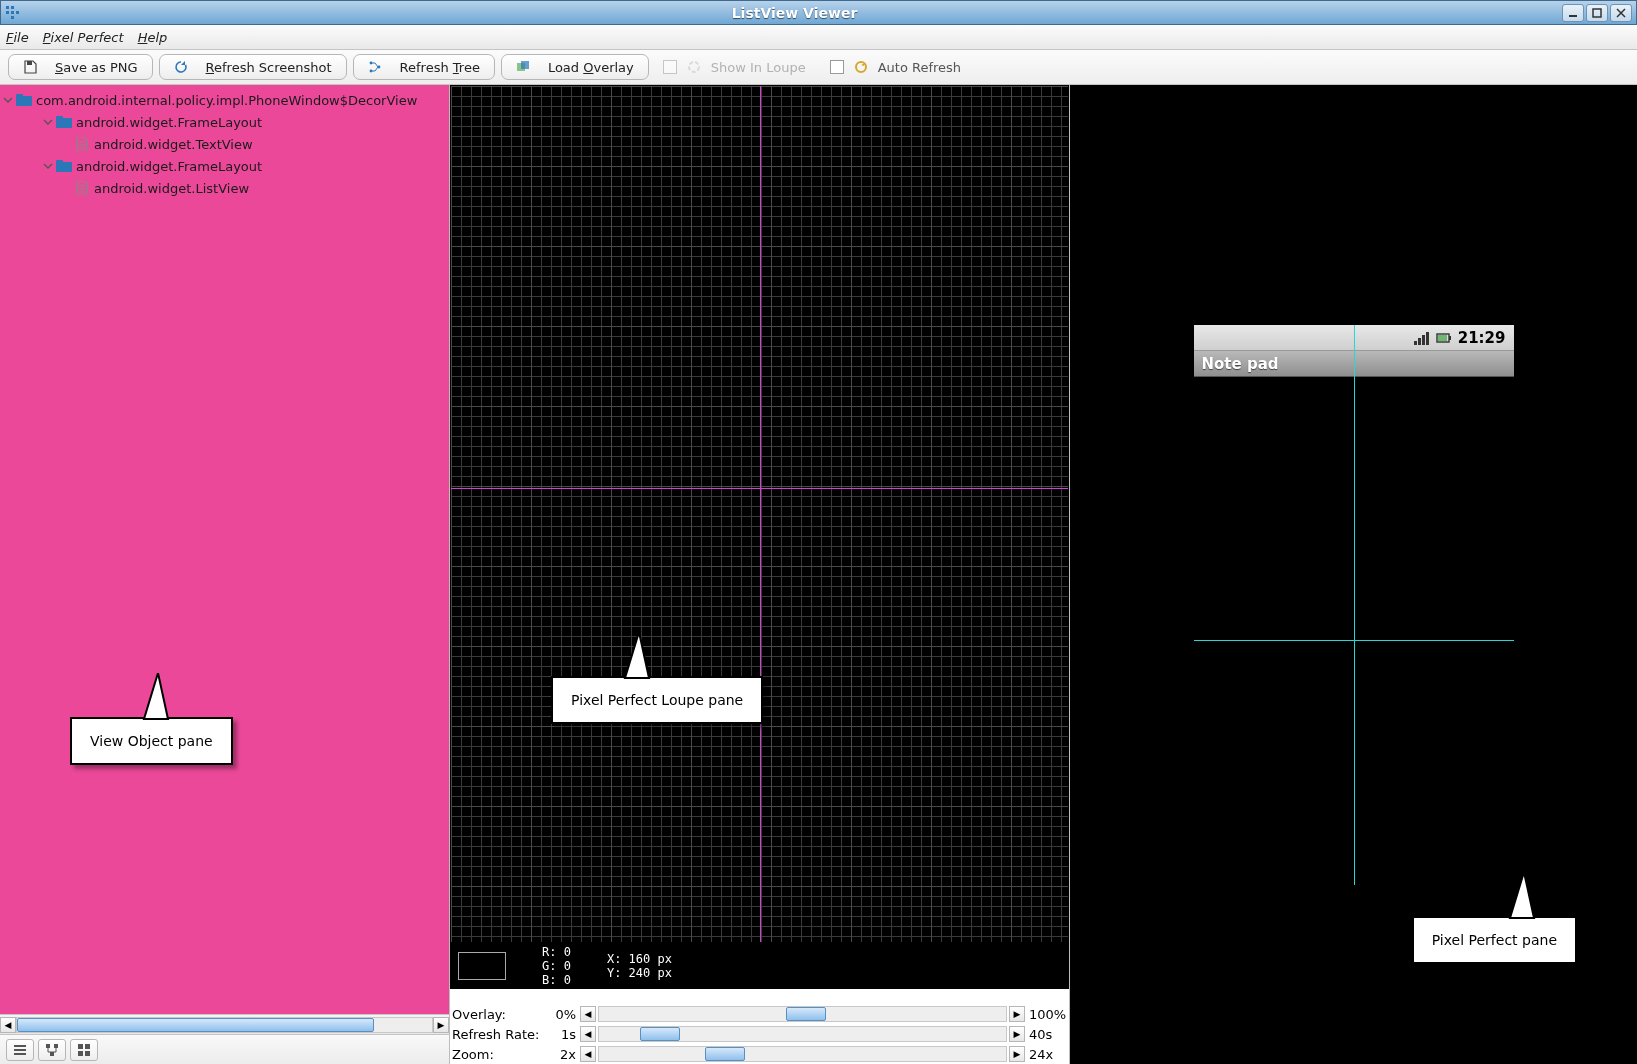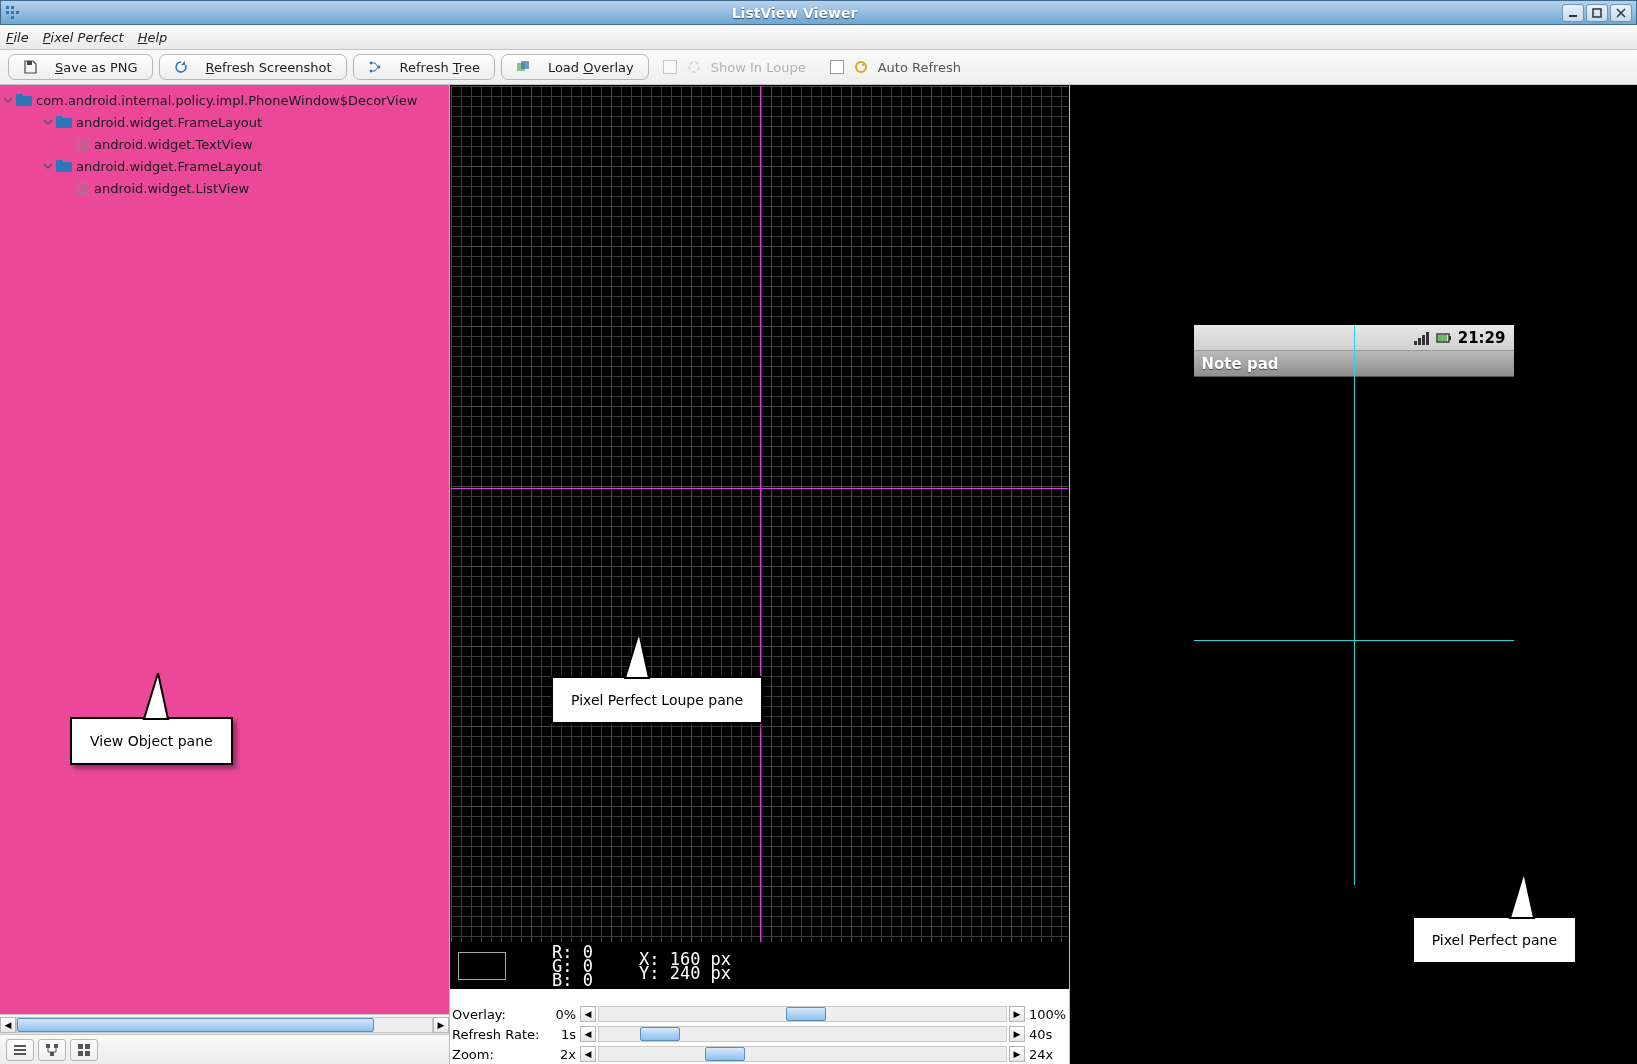--- a/index.html
+++ b/index.html
@@ -65,21 +65,21 @@
   }
   .loupe .grid2 { position:absolute; inset:0;
      background-image:
        linear-gradient(#4a4a4a 1px, transparent 1px),
        linear-gradient(90deg,#4a4a4a 1px, transparent 1px);
      background-size:80px 80px;
   }
   .loupe .cross-h{ position:absolute; left:0; right:0; height:1px; background:#d63fd6; top:47%;}
   .loupe .cross-v{ position:absolute; top:0; bottom:0; width:1px; background:#d63fd6; left:50%;}
 
-  .readout { height:46px; background:#000; color:#fff; font-family:monospace; font-size:17px; display:flex; align-items:center; padding:0 8px; gap:46px;}
+  .readout { height:46px; background:#000; color:#fff; font-family:monospace; font-size:12px; display:flex; align-items:center; padding:0 8px; gap:36px;}
   .readout .swatch{ width:48px; height:28px; border:1px solid #aaa; background:#000;}
   .readout .col{ display:flex; flex-direction:column; line-height:14px;}
   .readout-wrap{position:relative;}
 
   .sliders { background:#fff; font-size:13px;}
   .srow{ display:flex; align-items:center; height:20px;}
   .srow .lbl{ width:96px; padding-left:2px;}
   .srow .val{ width:34px; text-align:right; padding-right:4px;}
   .srow .track{ flex:1; height:16px; background:#eee; border:1px solid #c8c8c8; position:relative; margin:0 2px;}
   .srow .track .thumb{ position:absolute; top:0; bottom:0; width:40px; background:linear-gradient(#d7e8fb,#8ec0ed); border:1px solid #5a8fbf; border-radius:2px;}

